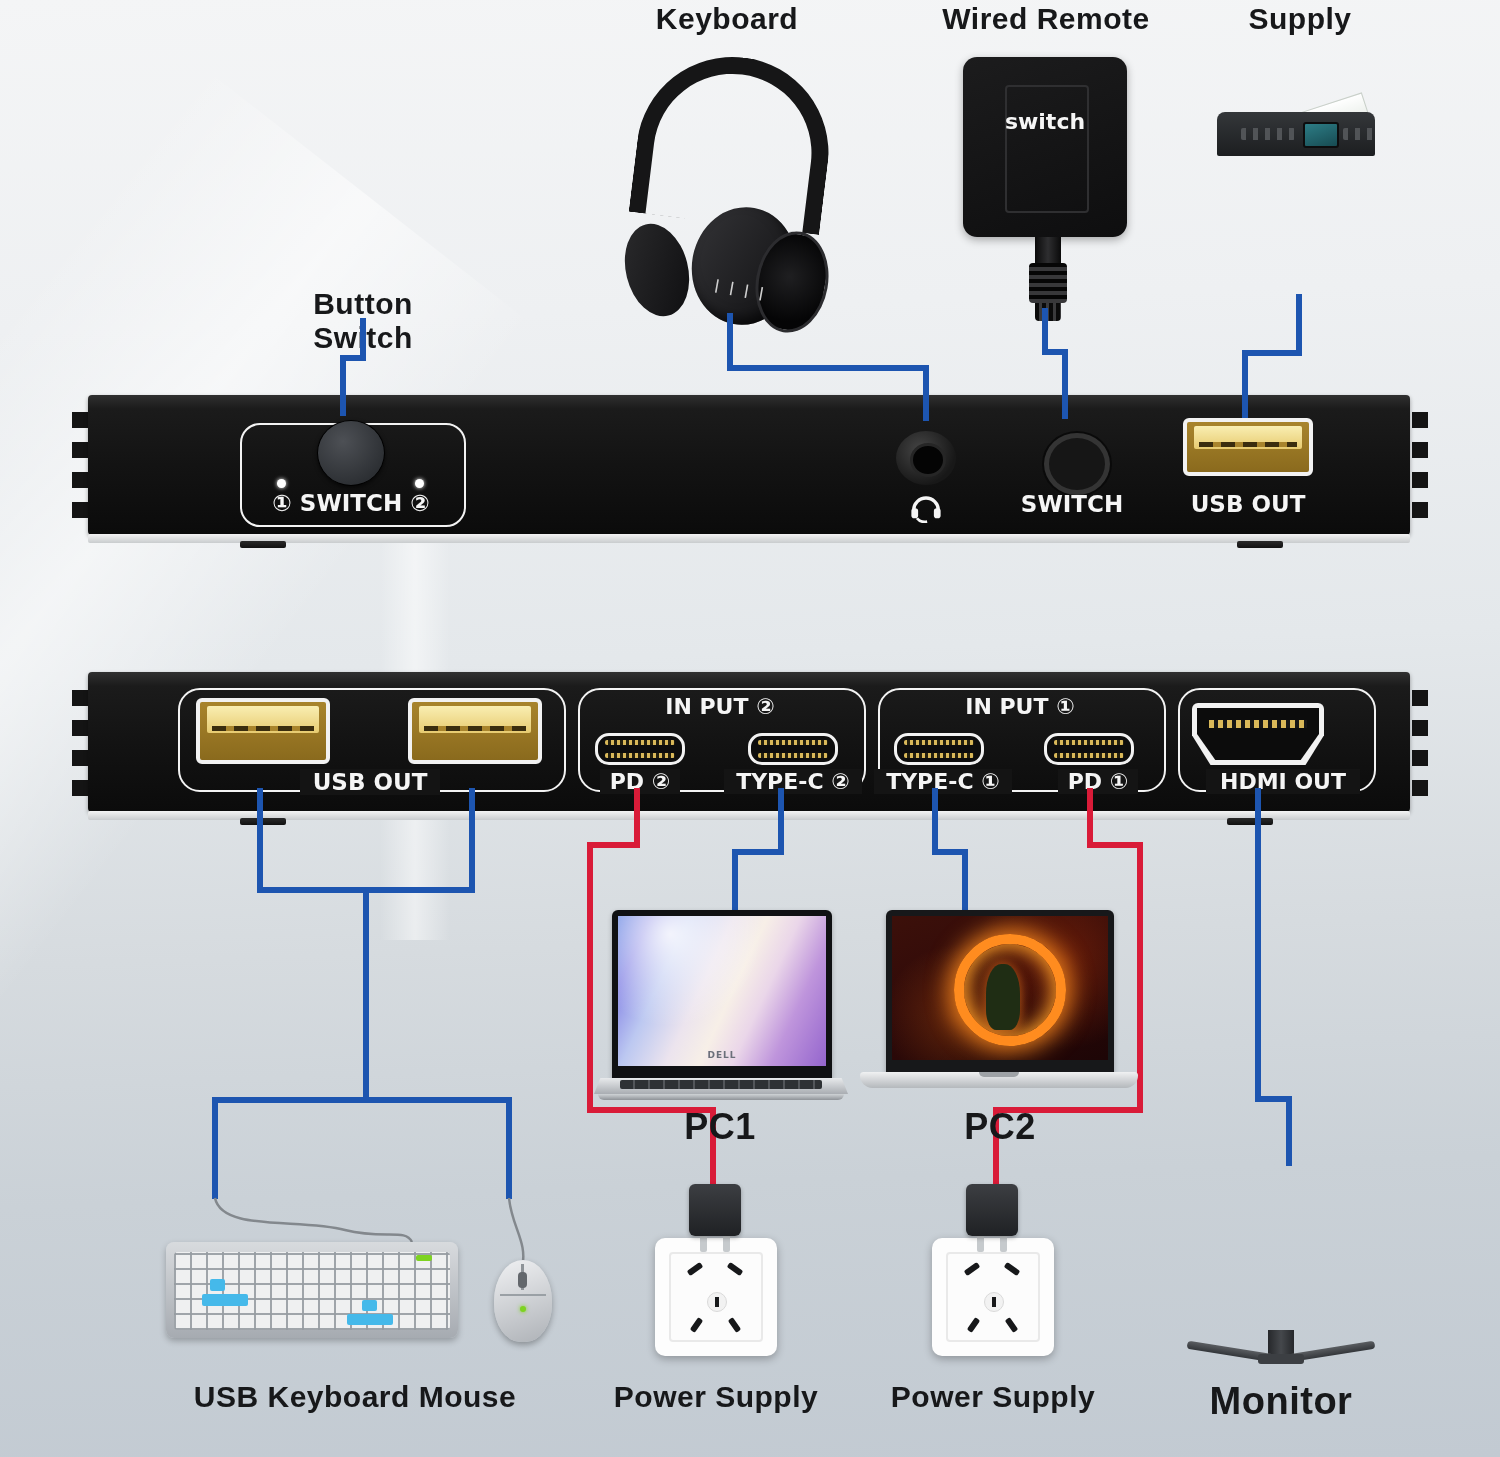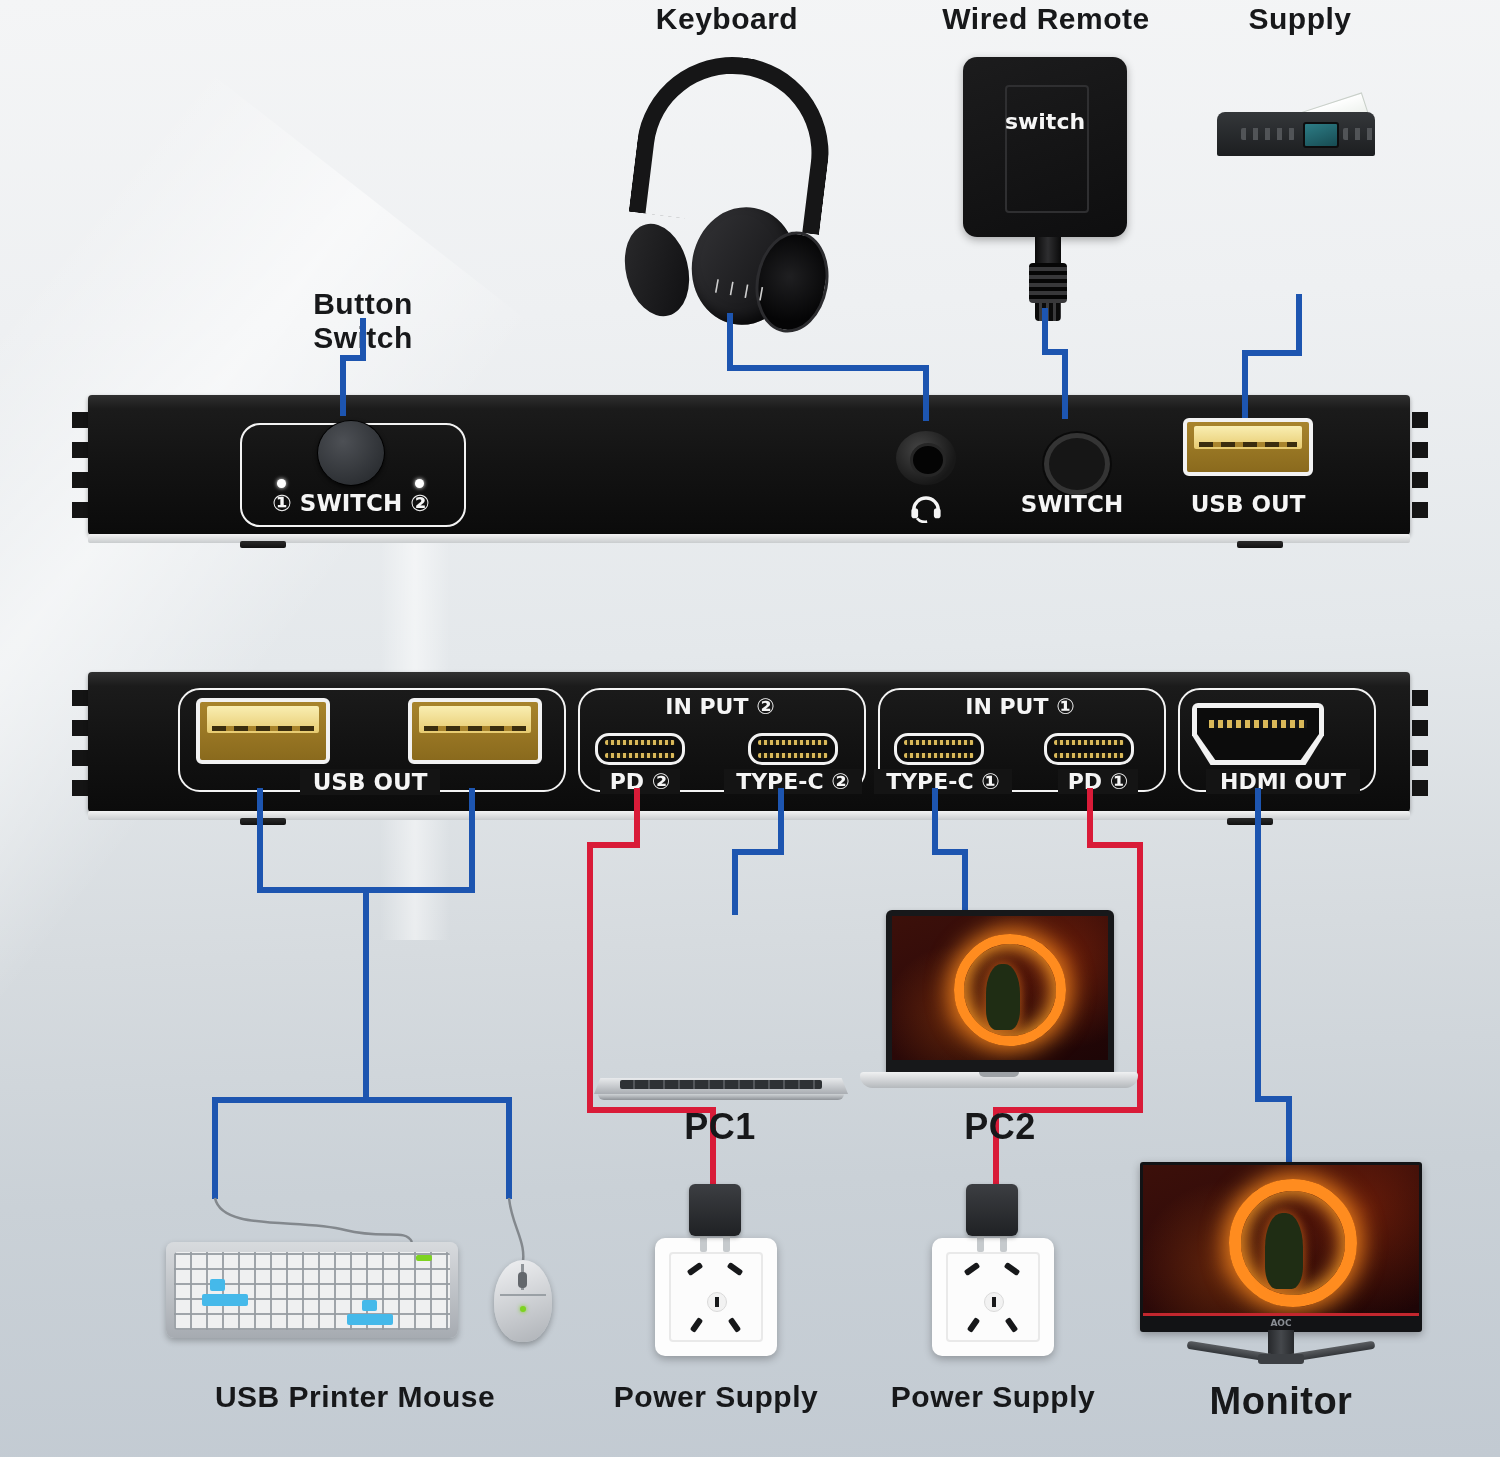--- a/index.html
+++ b/index.html
@@ -219,20 +219,26 @@
 <div class="line red" style="left:1137px;top:842px;width:6px;height:271px;"></div>
 <div class="line red" style="left:993px;top:1107px;width:150px;height:6px;"></div>
 <div class="line red" style="left:993px;top:1107px;width:6px;height:82px;"></div>
 
 <svg style="position:absolute;left:160px;top:1180px;" width="420" height="130" viewBox="0 0 420 130">
   <path d="M55 18 C 62 52, 140 38, 185 50 C 225 60, 245 48, 252 62" stroke="#83888d" stroke-width="2.5" fill="none"></path>
   <path d="M349 18 C 352 48, 368 62, 362 88" stroke="#83888d" stroke-width="2.5" fill="none"></path>
 </svg>
 
 <div class="abs" style="left:594px;top:908px;width:254px;height:192px;">
+  <div class="abs" style="left:18px;top:2px;width:220px;height:170px;background:#101113;border-radius:6px 6px 2px 2px;box-shadow:0 2px 5px rgba(0,0,0,.25);">
+    <div class="abs" style="left:6px;top:6px;width:208px;height:150px;background:
+      radial-gradient(circle at 25% 12%, rgba(255,255,255,.85), rgba(255,255,255,0) 45%),
+      linear-gradient(115deg,#5d7fe0 0%,#8a8ae6 12%,#bcc8f1 26%,#ece4ee 42%,#f7efe7 54%,#ead6e9 66%,#bf95dc 80%,#9465cd 100%);"></div>
+    <div class="ptext" style="left:0;top:140px;width:220px;font-size:9px;color:#6b6f7a;letter-spacing:1px;">DELL</div>
+  </div>
   <div class="abs" style="left:0;top:170px;width:254px;height:16px;background:linear-gradient(180deg,#e8eaec,#a9adb2);clip-path:polygon(2.5% 0,97.5% 0,100% 100%,0 100%);">
     <div class="abs" style="left:26px;top:2px;width:202px;height:9px;background:repeating-linear-gradient(90deg,#2e3134 0 13px,#53565a 13px 15px);border-radius:2px;"></div>
   </div>
   <div class="abs" style="left:4px;top:186px;width:246px;height:6px;background:linear-gradient(180deg,#cfd3d6,#8f9398);border-radius:0 0 8px 8px;"></div>
 </div>
 <div class="lbl" style="left:620px;top:1106px;width:200px;font-size:36px;">PC1</div>
 
 <div class="abs" style="left:860px;top:908px;width:278px;height:184px;">
   <div class="abs" style="left:26px;top:2px;width:228px;height:164px;background:#17181a;border-radius:6px 6px 2px 2px;box-shadow:0 2px 5px rgba(0,0,0,.25);">
     <div class="game-art" style="left:6px;top:6px;width:216px;height:144px;">
@@ -256,21 +262,21 @@
   <div class="abs" style="left:196px;top:58px;width:15px;height:11px;background:#45b9ea;border-radius:2px;"></div>
   <div class="abs" style="left:181px;top:72px;width:46px;height:11px;background:#45b9ea;border-radius:2px;"></div>
 </div>
 <div class="abs" style="left:494px;top:1260px;width:58px;height:82px;">
   <div class="abs" style="left:0;top:0;width:58px;height:82px;background:linear-gradient(160deg,#f0f1f3,#aeb2b7);border-radius:50% 50% 46% 46%;box-shadow:0 3px 6px rgba(0,0,0,.3);"></div>
   <div class="abs" style="left:27px;top:4px;width:3px;height:26px;background:#8e9398;"></div>
   <div class="abs" style="left:24px;top:12px;width:9px;height:16px;background:#63676c;border-radius:4px;"></div>
   <div class="abs" style="left:6px;top:34px;width:46px;height:2px;background:#9aa0a5;"></div>
   <div class="abs" style="left:26px;top:46px;width:6px;height:6px;background:#7ed321;border-radius:50%;box-shadow:0 0 4px #7ed321;"></div>
 </div>
-<div class="lbl" style="left:140px;top:1380px;width:430px;font-size:30px;">USB Printer Mouse</div>
+<div class="lbl" style="left:140px;top:1380px;width:430px;font-size:30px;">USB Keyboard Mouse</div>
 
 <div class="plate" style="left:655px;top:1238px;">
   <div class="inner"></div>
   <div class="slot" style="left:32px;top:28px;transform:rotate(-35deg);"></div>
   <div class="slot" style="left:72px;top:28px;transform:rotate(35deg);"></div>
   <div class="abs" style="left:52px;top:54px;width:18px;height:18px;background:#f2f2f2;border:1px solid #dadada;border-radius:50%;">
     <div class="abs" style="left:7px;top:4px;width:4px;height:10px;background:#17181a;"></div>
   </div>
   <div class="slot" style="left:34px;top:84px;width:15px;transform:rotate(-55deg);"></div>
   <div class="slot" style="left:72px;top:84px;width:15px;transform:rotate(55deg);"></div>
@@ -289,26 +295,18 @@
   </div>
   <div class="slot" style="left:34px;top:84px;width:15px;transform:rotate(-55deg);"></div>
   <div class="slot" style="left:72px;top:84px;width:15px;transform:rotate(55deg);"></div>
 </div>
 <div class="prong" style="left:977px;top:1234px;"></div>
 <div class="prong" style="left:1000px;top:1234px;"></div>
 <div class="adapter" style="left:966px;top:1184px;"></div>
 <div class="lbl" style="left:867px;top:1380px;width:252px;font-size:30px;">Power Supply</div>
 
 <div class="abs" style="left:1136px;top:1160px;width:290px;height:218px;">
-  <div class="abs" style="left:4px;top:2px;width:282px;height:170px;background:#121315;border-radius:3px;box-shadow:0 3px 8px rgba(0,0,0,.3);">
-    <div class="game-art" style="left:3px;top:3px;width:276px;height:148px;">
-      <div class="ring" style="left:86px;top:14px;width:104px;height:104px;border-width:12px;"></div>
-      <div class="figure" style="left:122px;top:48px;width:38px;height:76px;"></div>
-    </div>
-    <div class="abs" style="left:3px;top:151px;width:276px;height:3px;background:#c3272e;"></div>
-    <div class="ptext" style="left:0;top:156px;width:282px;font-size:9px;color:#8a8e94;">AOC</div>
-  </div>
   <div class="abs" style="left:132px;top:170px;width:26px;height:28px;background:linear-gradient(90deg,#26282b,#45484c,#26282b);"></div>
   <div class="abs" style="left:50px;top:196px;width:98px;height:8px;background:linear-gradient(180deg,#5a5d61,#33363a);border-radius:4px;transform:rotate(9deg);transform-origin:right center;"></div>
   <div class="abs" style="left:142px;top:196px;width:98px;height:8px;background:linear-gradient(180deg,#5a5d61,#33363a);border-radius:4px;transform:rotate(-9deg);transform-origin:left center;"></div>
   <div class="abs" style="left:122px;top:194px;width:46px;height:10px;background:#3c3f43;border-radius:3px;"></div>
 </div>
 <div class="lbl" style="left:1156px;top:1380px;width:250px;font-size:38px;">Monitor</div>
 
 </body></html>

